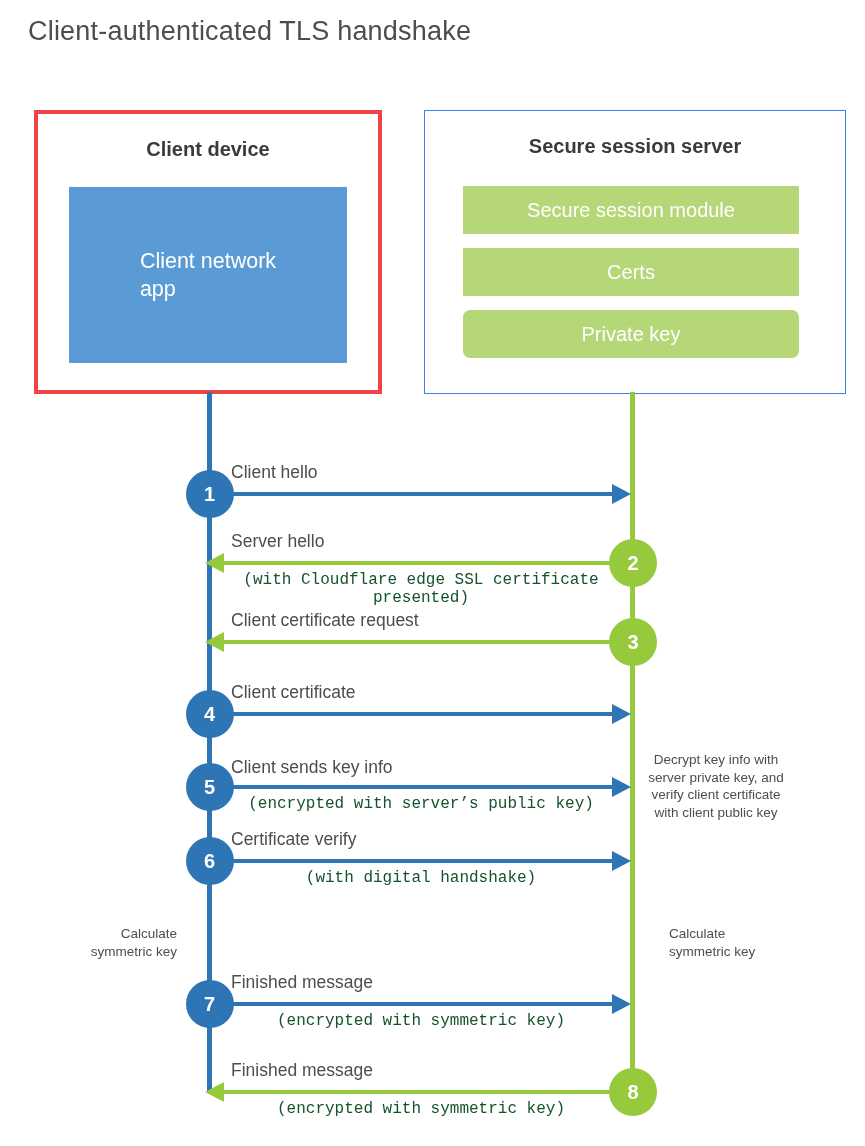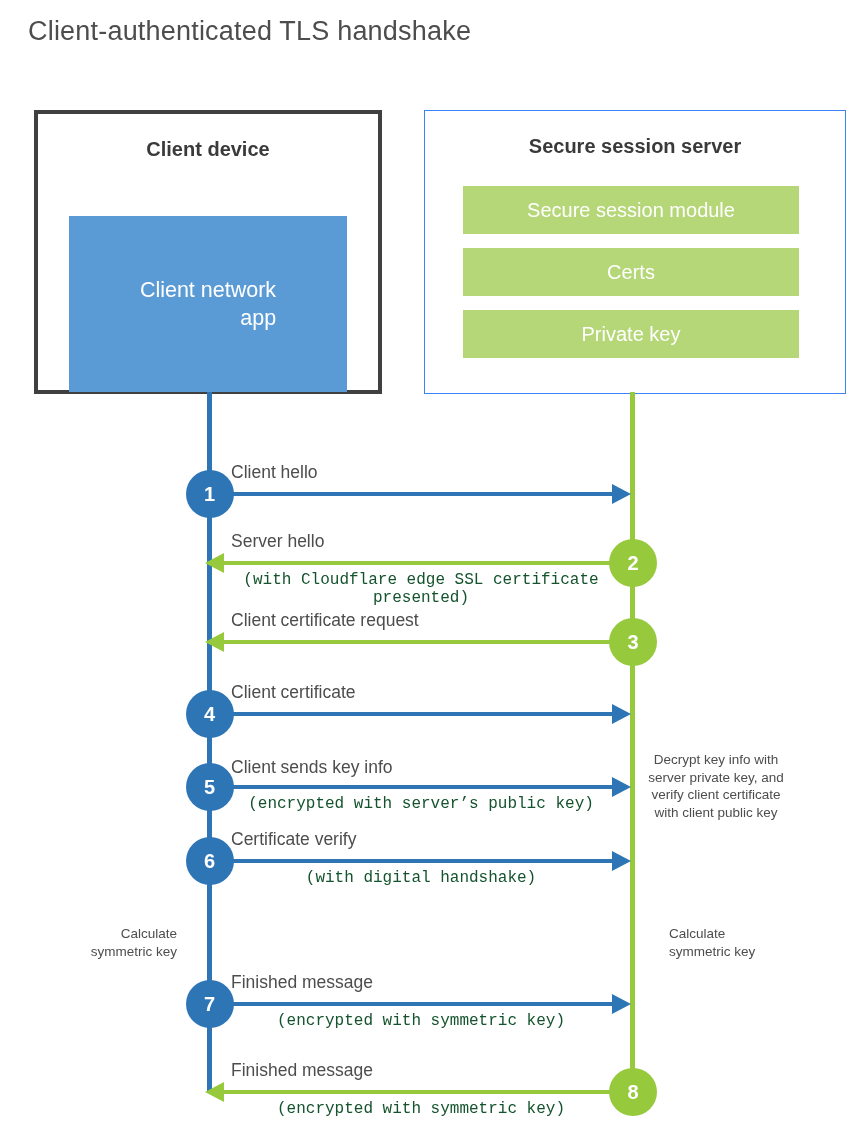--- a/index.html
+++ b/index.html
@@ -21,60 +21,59 @@
     letter-spacing: 0.2px;
   }
   
   .entity-box {
     position: absolute;
     top: 110px;
     height: 284px;
     box-sizing: border-box;
     background: #ffffff;
   }
-  .client-box  { left: 34px;  width: 348px; border: 4px solid #404040; }
+  .client-box  { left: 34px;  width: 348px; border: 4px solid #ef4444; }
   .server-box  { left: 424px; width: 422px; border: 1px solid #3b82f6; }
   .entity-title {
     margin-top: 24px;
     text-align: center;
     font-size: 20px;
     font-weight: bold;
     color: #3a3a3a;
   }
   .app-box {
     position: absolute;
     left: 31px;
     top: 73px;
     width: 278px;
     height: 176px;
     background: #5B9BD5;
     display: flex;
     align-items: center;
     justify-content: center;
-    text-align: right;
+    text-align: left;
     color: #ffffff;
     font-size: 21.5px;
     line-height: 28px;
-    margin-top: 29px;
   }
   .server-bar {
     position: absolute;
     left: 38px;
     width: 336px;
     height: 48px;
     background: #B5D778;
     display: flex;
     align-items: center;
     justify-content: center;
     color: #ffffff;
     font-size: 20px;
   }
   .server-bar:nth-of-type(2) { top: 75px; }
   .server-bar:nth-of-type(3) { top: 137px; }
-  .server-bar:nth-of-type(4) { top: 199px; }
+  .server-bar:nth-of-type(4) { top: 199px; border-radius: 7px; }
   
   .vline { position: absolute; width: 5px; z-index: 1; }
   .vline.blue  { left: 207px; top: 392px; height: 700px; background: #2E75B6; }
   .vline.green { left: 630px; top: 392px; height: 702px; background: #97C93D; }
   
   .arrow-line { position: absolute; height: 4.5px; z-index: 2; }
   .arrow-line.blue  { background: #2E75B6; }
   .arrow-line.green { background: #97C93D; }
   .arrow-head { position: absolute; width: 0; height: 0; z-index: 2;
                 border-top: 10px solid transparent; border-bottom: 10px solid transparent; }

